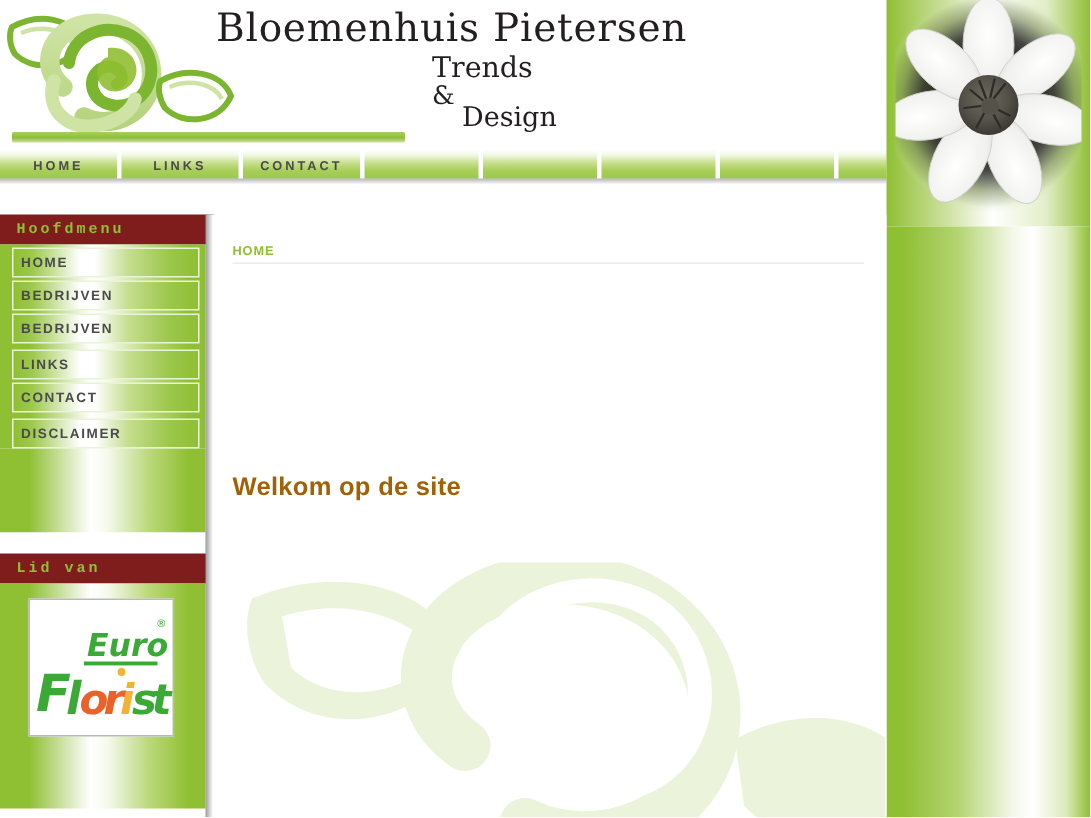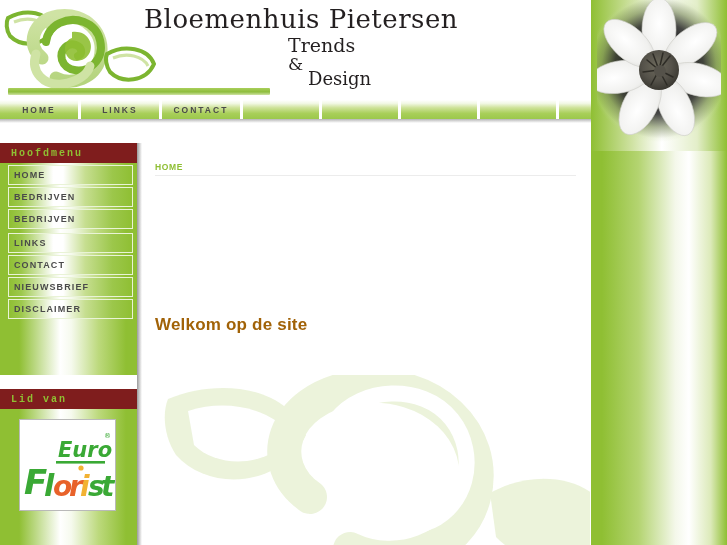--- a/index.html
+++ b/index.html
@@ -329,21 +329,20 @@
       <div class="side-spacer"></div>
       <div class="side-item">BEDRIJVEN</div>
       <div class="side-spacer"></div>
       <div class="side-item">BEDRIJVEN</div>
       <div class="side-spacer"></div>
       <div class="side-spacer"></div>
       <div class="side-item">LINKS</div>
       <div class="side-spacer"></div>
       <div class="side-item">CONTACT</div>
       <div class="side-spacer"></div>
-      <div class="side-item">NIEUWSBRIEF</div>
       <div class="side-spacer"></div>
       <div class="side-item">DISCLAIMER</div>
     </div>
 
     <div id="side-filler"></div>
     <div id="side-gap"></div>
 
     <div class="side-header">Lid van</div>
 
     <div id="lidvan-block">

